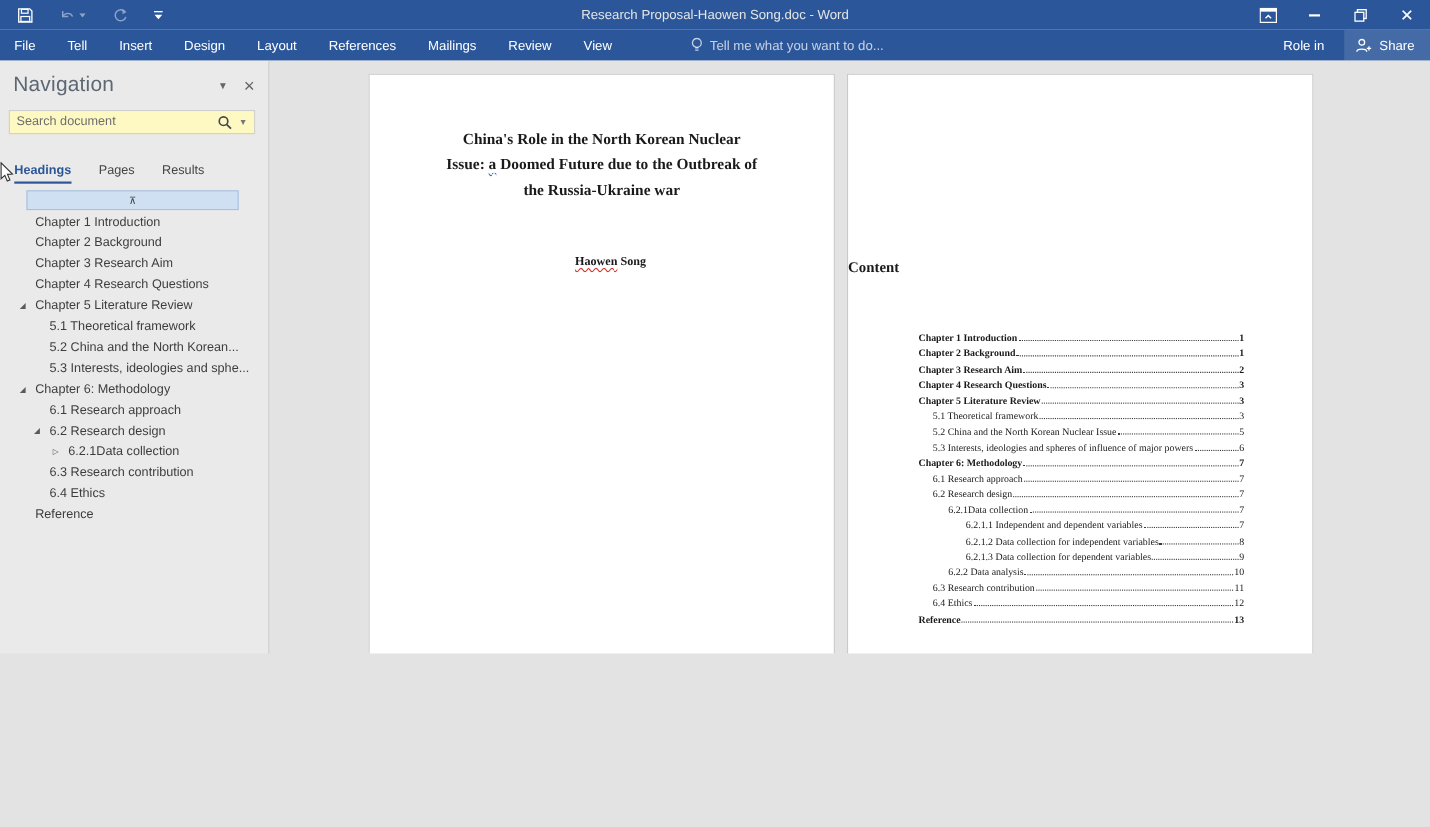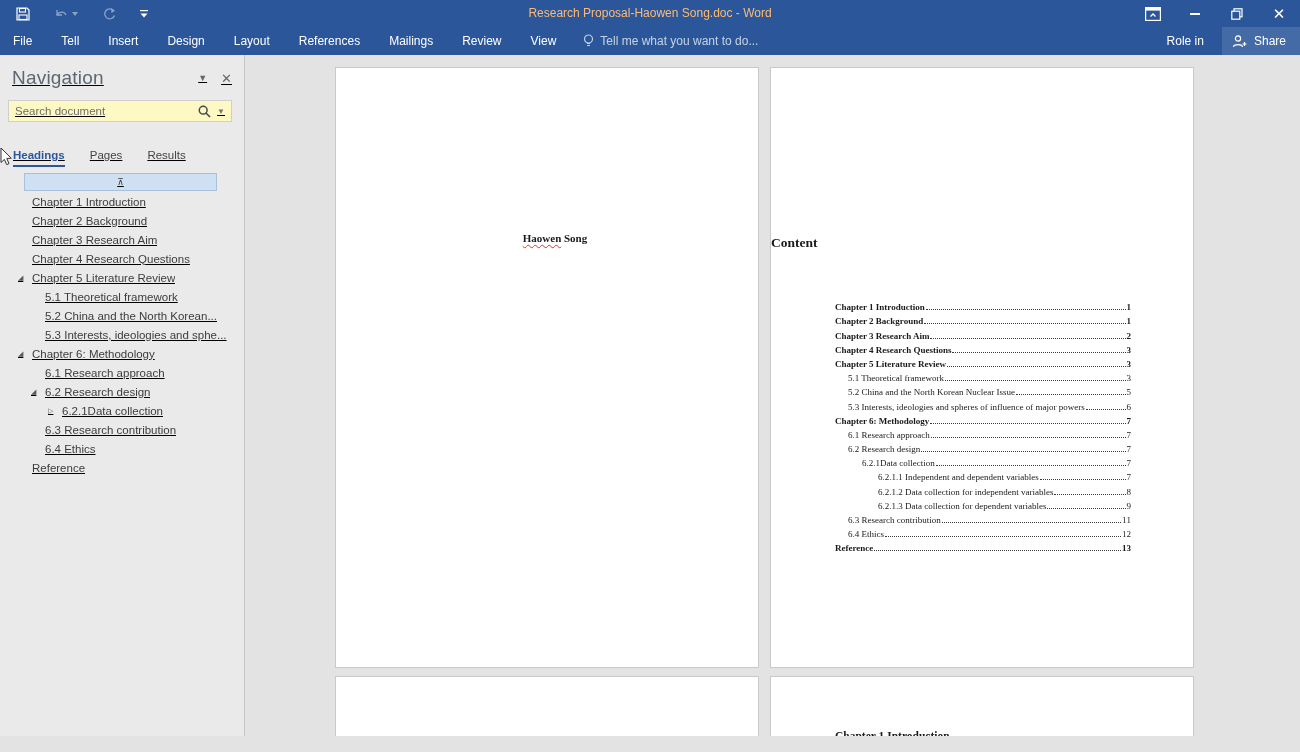--- a/index.html
+++ b/index.html
@@ -4,40 +4,40 @@
 <style>
   * { margin:0; padding:0; box-sizing:border-box; }
   html,body { width:1300px; height:752px; overflow:hidden; background:#e3e3e3;
               font-family:"Liberation Sans", sans-serif; }
 
   
   .titlebar { height:27px; background:#2b579a; position:relative; display:flex; align-items:center; color:#fff; }
   .qat { display:flex; align-items:center; gap:24px; padding-left:16px; }
   .qat .dim { opacity:.45; }
   .win-title { position:absolute; left:50%; transform:translateX(-50%); top:6px;
-               font-size:12px; color:#fdba74; white-space:nowrap; }
+               font-size:12px; color:#e5e5e5; white-space:nowrap; }
   .win-controls { position:absolute; right:0; top:0; height:27px; display:flex; align-items:center; }
   .wc { width:42px; height:27px; display:flex; align-items:center; justify-content:center; color:#fff; }
   .wc.close-x { font-size:15px; }
   .min-bar { width:10px; height:2px; background:#fff; display:inline-block; }
 
   
   .menubar { height:28px; background:#2b579a; display:flex; align-items:center; color:#fff;
-             border-bottom:1px solid #2b579a; }
+             border-bottom:1px solid #2b579a;gap:45px; }
   .menu-tabs { display:flex; gap:29px; padding-left:13px; align-items:center; }
   .mtab { font-size:12px; color:#fff; white-space:nowrap; cursor:default; }
   .tellme { display:flex; align-items:center; gap:6px; margin-left:27px;
             color:rgba(255,255,255,.72); font-size:12px; }
   .menu-right { margin-left:auto; display:flex; align-items:center; gap:0; height:28px; }
   .signin { font-size:12px; color:#fff; padding:0 18px; }
   .share-btn { display:flex; align-items:center; gap:6px; font-size:12px; color:#fff;
                background:rgba(255,255,255,.12); height:28px; padding:0 14px 0 10px; }
 
   
-  .main { display:flex; height:681px; position:relative;text-decoration:underline; }
+  .main { display:flex; height:539px; position:relative; }
 
   
   .nav-pane { width:245px; background:#eaeaea; border-right:1px solid #c5c5c5; position:relative; flex:none; }
   .nav-header { display:flex; align-items:center; padding:12px 12px 0 12px; }
   .nav-title { font-size:19px; color:#5d6873; letter-spacing:.2px; }
   .nav-header .spacer { flex:1; }
   .nav-dd { color:#666; font-size:9px; margin-right:14px; }
   .nav-close { color:#666; font-size:13px; }
   .search-wrap { margin:11px 12px 0 8px; height:22px; background:#fef9c3; border:1px solid #cfcfcf;
                  display:flex; align-items:center; padding:0 6px; }
@@ -275,20 +275,25 @@
     <span class="cursor">
       <svg width="13" height="19" viewBox="0 0 13 19">
           <path d="M1 1 L1 15.5 L4.4 12.4 L6.6 17.6 L9 16.6 L6.8 11.5 L11.3 11.2 Z" fill="#fff" stroke="#333" stroke-width="1"></path>
         </svg>
     </span>
   </div>
 
   <div class="doc-area">
 
     <div class="page page1">
+      <div class="p1-title">
+        <span>China's Role in the North Korean Nuclear</span><br>
+        <span><span>Issue: </span><span class="wavy-blue">a</span><span> Doomed Future due to the Outbreak of</span></span><br>
+        <span>the Russia-Ukraine war</span>
+      </div>
       <div class="p1-author">
         <span class="wavy-red">Haowen</span><span> Song</span>
       </div>
     </div>
 
     <div class="page page2">
       <div class="p2-heading">Content</div>
       <div class="toc">
           <div class="toc-row ind0 b">
             <span class="toc-label">Chapter 1 Introduction</span>
@@ -358,20 +363,25 @@
           <div class="toc-row ind3">
             <span class="toc-label">6.2.1.2 Data collection for independent variables</span>
             <span class="dots"></span>
             <span class="toc-page">8</span>
           </div>
           <div class="toc-row ind3">
             <span class="toc-label">6.2.1.3 Data collection for dependent variables</span>
             <span class="dots"></span>
             <span class="toc-page">9</span>
           </div>
+          <div class="toc-row ind2">
+            <span class="toc-label">6.2.2 Data analysis</span>
+            <span class="dots"></span>
+            <span class="toc-page">10</span>
+          </div>
           <div class="toc-row ind1">
             <span class="toc-label">6.3 Research contribution</span>
             <span class="dots"></span>
             <span class="toc-page">11</span>
           </div>
           <div class="toc-row ind1">
             <span class="toc-label">6.4 Ethics</span>
             <span class="dots"></span>
             <span class="toc-page">12</span>
           </div>

